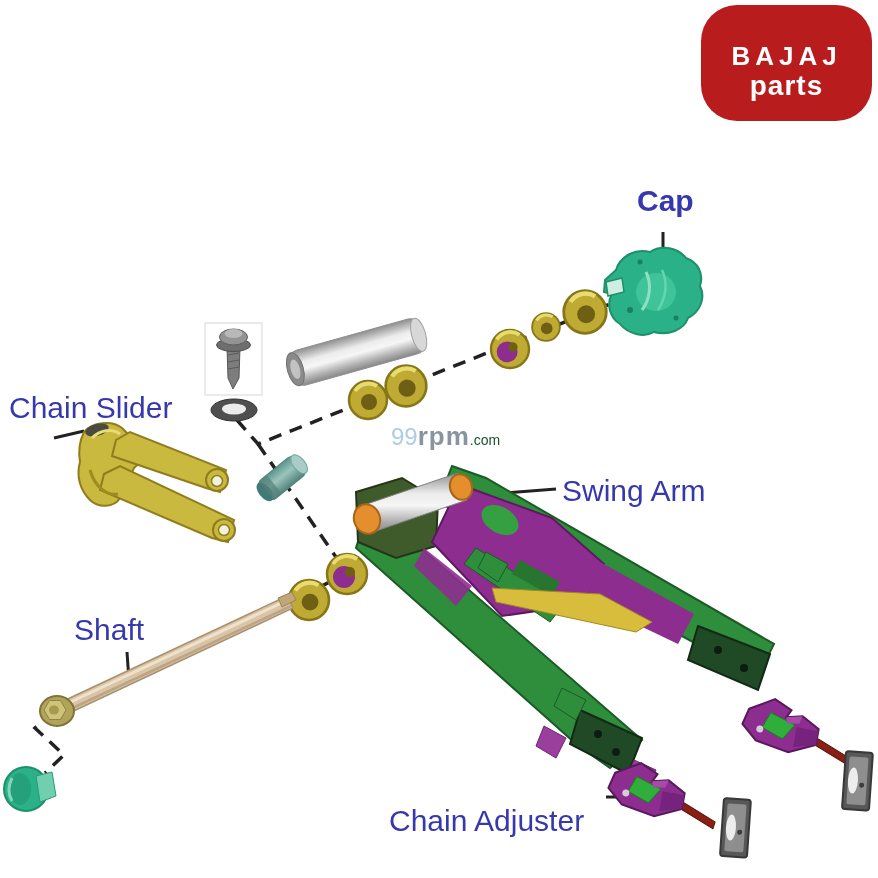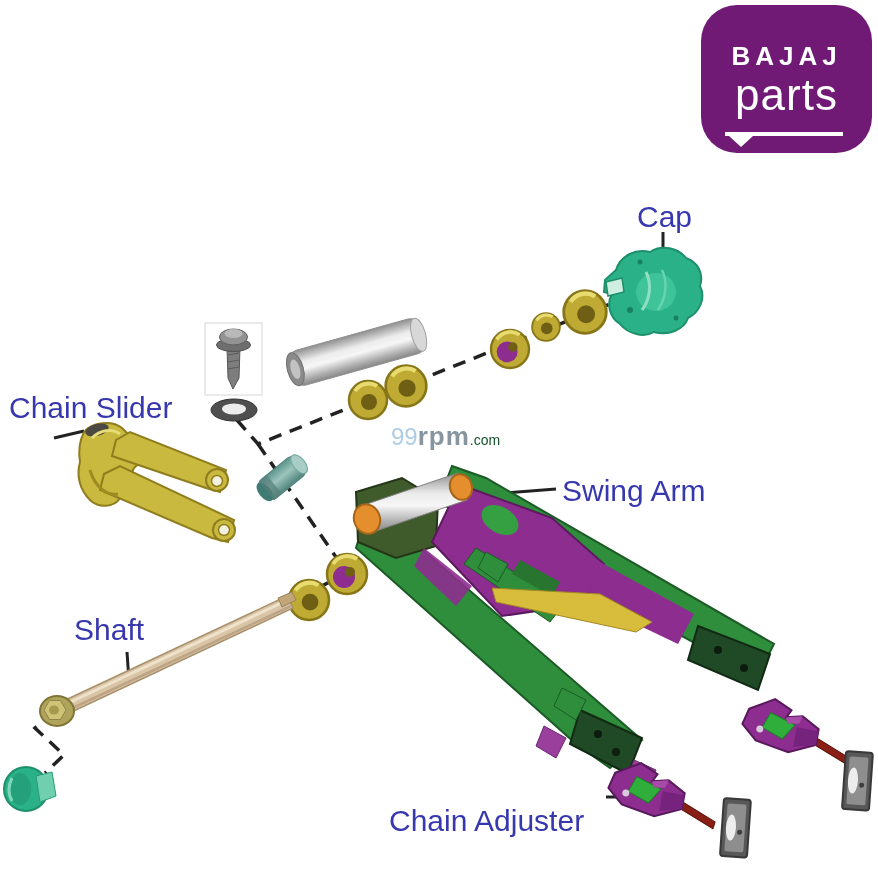--- a/index.html
+++ b/index.html
@@ -1,25 +1,25 @@
 <!DOCTYPE html>
 <html><head>
 <meta charset="utf-8">
 <style>
   html,body{margin:0;padding:0;background:#ffffff;}
   .stage{position:relative;width:878px;height:878px;background:#ffffff;overflow:hidden;
          font-family:"Liberation Sans",sans-serif;}
   .stage svg{position:absolute;left:0;top:0;}
   .part-label{position:absolute;font-size:30px;line-height:1.1;color:#3737ae;white-space:nowrap;}
   
-  .logo{position:absolute;left:701px;top:5px;width:171px;height:148px;background:#701a75;
+  .logo{position:absolute;left:701px;top:5px;width:171px;height:116px;background:#b91c1c;
         border-radius:36px;text-align:center;color:#ffffff;}
   .logo-brand{margin-top:36px;font-size:26px;font-weight:bold;letter-spacing:5px;}
   .logo-genuine{margin-top:6px;font-size:23px;letter-spacing:1px;}
-  .logo-parts{margin-top:-2px;font-size:44px;font-weight:normal;letter-spacing:1px;}
+  .logo-parts{margin-top:-2px;font-size:28px;font-weight:bold;letter-spacing:1px;}
   .logo-underline{position:absolute;left:24px;top:127px;width:118px;height:0;
                   border-top:4px solid #ffffff;}
   .logo-arrow{position:absolute;left:28px;top:131px;width:0;height:0;
               border-left:12px solid transparent;border-right:12px solid transparent;
               border-top:11px solid #ffffff;}
   
   .watermark{position:absolute;left:391px;top:421px;white-space:nowrap;}
   .wm-99{color:#aecde6;font-size:24px;}
   .wm-rpm{color:#8795a0;font-size:26px;font-weight:bold;letter-spacing:1px;}
   .wm-com{color:#14532d;font-size:14px;}
@@ -205,21 +205,21 @@
       <use xlink:href="#adjuster" href="#adjuster" transform="translate(746,692) rotate(10)"></use>
       <use xlink:href="#adjuster" href="#adjuster" transform="translate(612,756) rotate(10)"></use>
     </g>
 
     <g>
       <use xlink:href="#plate" href="#plate" transform="translate(846,751) rotate(4)"></use>
       <use xlink:href="#plate" href="#plate" transform="translate(724,798) rotate(4)"></use>
     </g>
   </svg>
 
-  <div class="part-label" style="left:637px;top:200px;">Cap</div>
+  <div class="part-label" style="left:637px;top:184px;font-weight:bold;">Cap</div>
   <div class="part-label" style="left:9px;top:391px;">Chain Slider</div>
   <div class="part-label" style="left:562px;top:474px;">Swing Arm</div>
   <div class="part-label" style="left:74px;top:613px;text-align:center;">Shaft</div>
   <div class="part-label" style="left:389px;top:804px;">Chain Adjuster</div>
 
   <div class="watermark">
     <span class="wm-99">99</span><span class="wm-rpm">rpm</span><span class="wm-com">.com</span>
   </div>
 
   <div class="logo">

